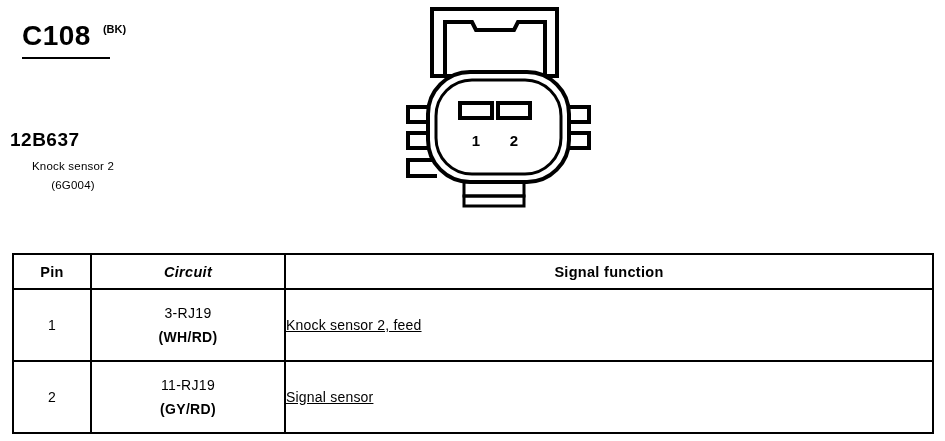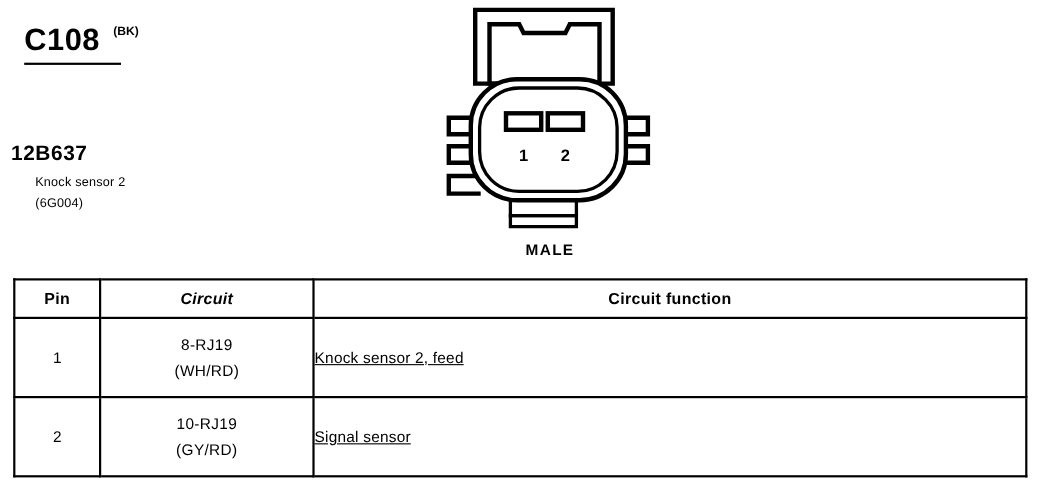--- a/index.html
+++ b/index.html
@@ -64,21 +64,21 @@
     margin-top: 40px;
   }
   #component-desc {
     position: absolute;
     left: 32px;
     top: 157px;
     font-size: 11.5px;
     line-height: 19px;
     letter-spacing: 0.2px;
   }
-  #component-desc div { white-space: nowrap; }
+  #component-desc div { white-space: nowrap; text-align: center; }
 
   
   #connector-figure {
     position: absolute;
     left: 390px;
     top: 0px;
     width: 220px;
     height: 245px;
   }
   #connector-svg {
@@ -130,21 +130,21 @@
     padding-top: 11px;
   }
   .cell-circuit {
     text-align: center;
     font-size: 14px;
     line-height: 24px;
     vertical-align: top;
     padding-top: 9px;
   }
   .cell-circuit .circuit-id { display: block; letter-spacing: 0.3px; }
-  .cell-circuit .circuit-color { display: block; letter-spacing: 0.3px; }
+  .cell-circuit .circuit-color { display: block; letter-spacing: 0.3px; font-weight: bold; }
   .cell-function {
     text-align: left;
     font-size: 14px;
     vertical-align: top;
     padding-top: 11px;
     padding-left: 12px;
     letter-spacing: 0.2px;
     text-decoration: underline;
   }
 </style>
@@ -191,42 +191,41 @@
 
     <rect x="108" y="103" width="32" height="15" fill="none" stroke="#000" stroke-width="4"></rect>
 
     <path d="M 74 182 L 134 182 L 134 196 L 74 196 Z" fill="none" stroke="#000" stroke-width="3"></path>
     <path d="M 74 196 L 134 196 L 134 206 L 74 206 Z" fill="none" stroke="#000" stroke-width="3"></path>
 
     <text x="86" y="146" font-family="Liberation Sans, sans-serif" font-size="15" font-weight="bold" text-anchor="middle" fill="#000">1</text>
     <text x="124" y="146" font-family="Liberation Sans, sans-serif" font-size="15" font-weight="bold" text-anchor="middle" fill="#000">2</text>
   </svg>
 
-  <div id="gender-label">MALE</div>
 </div>
 
 <table id="pinout-table">
   <thead>
     <tr>
       <th class="col-pin">Pin</th>
       <th class="col-circuit">Circuit</th>
-      <th class="col-function">Circuit function</th>
+      <th class="col-function">Signal function</th>
     </tr>
   </thead>
   <tbody>
     <tr>
       <td class="cell-pin">1</td>
       <td class="cell-circuit">
-        <span class="circuit-id">8-RJ19</span>
+        <span class="circuit-id">3-RJ19</span>
         <span class="circuit-color">(WH/RD)</span>
       </td>
       <td class="cell-function">Knock sensor 2, feed</td>
     </tr>
     <tr>
       <td class="cell-pin">2</td>
       <td class="cell-circuit">
-        <span class="circuit-id">10-RJ19</span>
+        <span class="circuit-id">11-RJ19</span>
         <span class="circuit-color">(GY/RD)</span>
       </td>
       <td class="cell-function">Signal sensor</td>
     </tr>
   </tbody>
 </table>
 
 </body></html>

